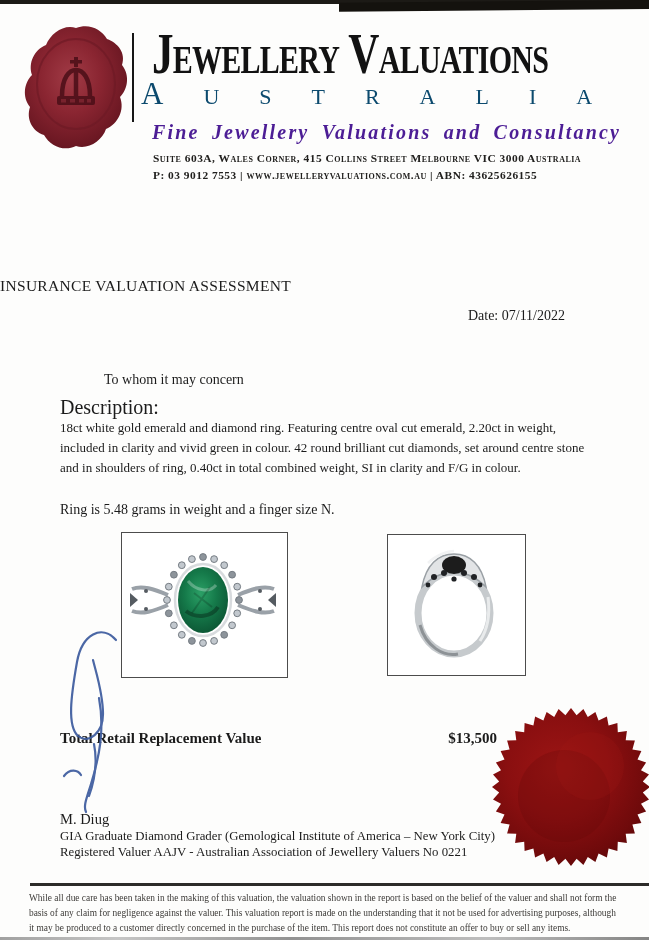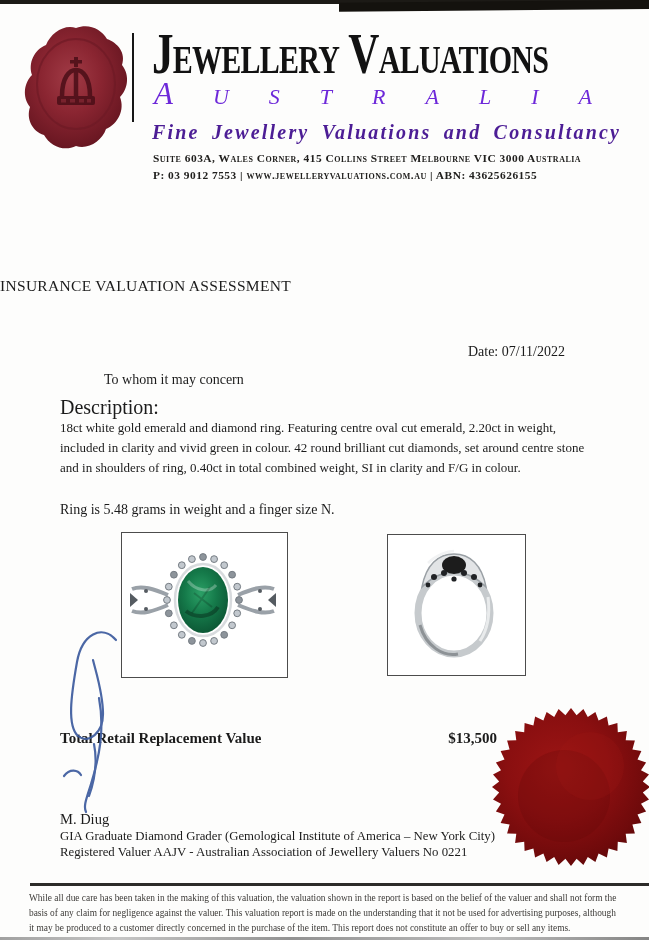--- a/index.html
+++ b/index.html
@@ -15,38 +15,38 @@
   .scan-bottom{bottom:0;left:0;width:649px;height:3px;opacity:.55;
     background:linear-gradient(to right,#555 0%,#999 18%,#3a3a3a 45%,#8a8a8a 75%,#222 100%);}
   
   .brand-divider{left:132px;top:33px;width:2px;height:89px;background:#161616;}
   .brand-name{
     left:152px;top:26px;width:640px;font-weight:bold;font-size:56px;line-height:1;
     font-variant:small-caps;letter-spacing:-1px;color:#121212;
     transform:scaleX(.77);transform-origin:left top;white-space:nowrap;
   }
   .brand-country{
-    left:154px;top:78px;font-size:31px;line-height:1;font-variant:small-caps;
-    letter-spacing:40px;color:#6d28d9;white-space:nowrap;font-style:italic;
+    left:141px;top:78px;font-size:31px;line-height:1;font-variant:small-caps;
+    letter-spacing:40px;color:#0c4a6e;white-space:nowrap;
   }
   .brand-tagline{
     left:152px;top:121px;font-size:20px;font-style:italic;font-weight:bold;
     letter-spacing:2.2px;word-spacing:5px;color:#4c1d95;white-space:nowrap;
   }
   .brand-address{
     left:153px;top:152px;font-size:11.4px;font-weight:bold;font-variant:small-caps;
     letter-spacing:.5px;color:#21201e;white-space:nowrap;
   }
   .brand-contact{
     left:153px;top:169px;font-size:11.4px;font-weight:bold;font-variant:small-caps;
     letter-spacing:.5px;color:#21201e;white-space:nowrap;
   }
   
   .doc-title{left:0;top:277px;width:649px;font-size:15.5px;letter-spacing:.3px;}
-  .doc-date{top:308px;right:84px;font-size:14px;margin-top:36px;}
+  .doc-date{top:308px;right:84px;font-size:14px;}
   .certify-line{left:60px;top:340px;font-size:14px;}
   .addressee{left:60px;top:372px;font-size:14px;margin-left:44px;}
   .desc-heading{left:60px;top:396px;font-size:20px;}
   .desc-text{left:60px;top:418px;width:528px;font-size:13px;line-height:20px;}
   .weight-line{left:60px;top:502px;font-size:14px;}
   .photo{background:#fff;border:1.5px solid #4c4c4c;}
   .photo1{left:121px;top:532px;width:165px;height:144px;}
   .photo2{left:387px;top:534px;width:137px;height:140px;}
   .signature{left:52px;top:626px;width:80px;height:192px;z-index:5;}
   .value-label{left:60px;top:730px;font-size:15px;font-weight:bold;}

